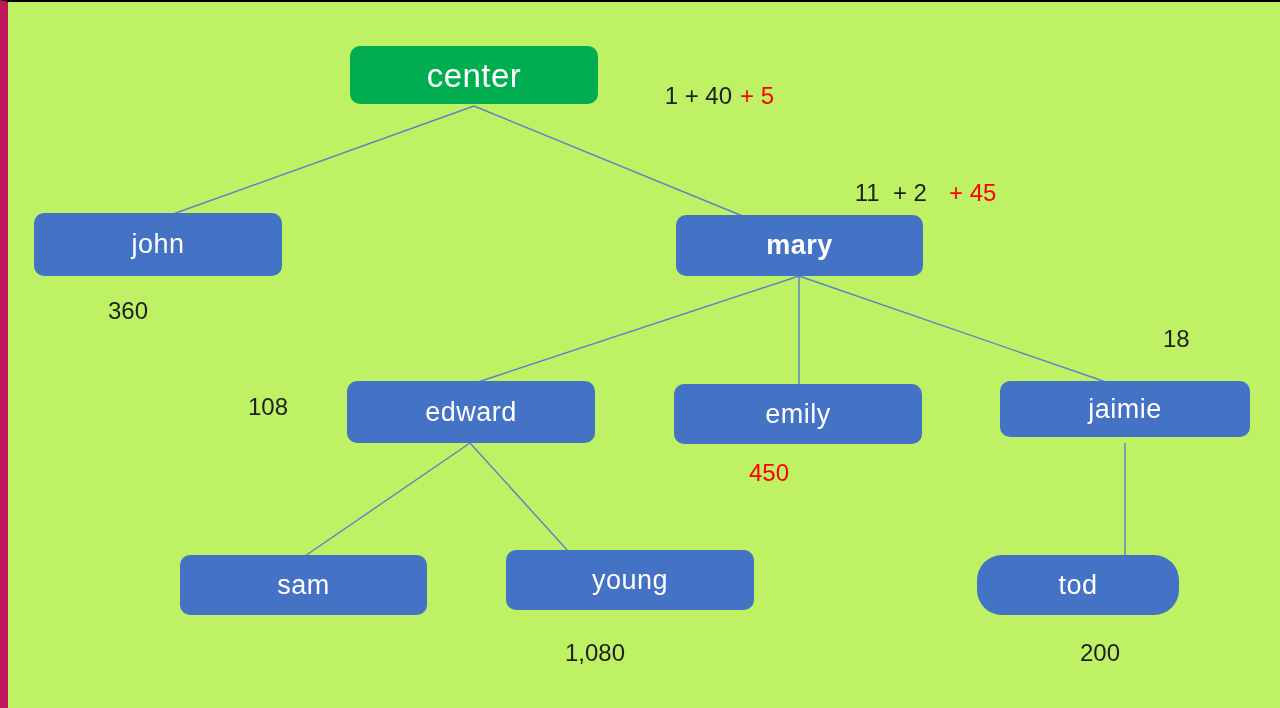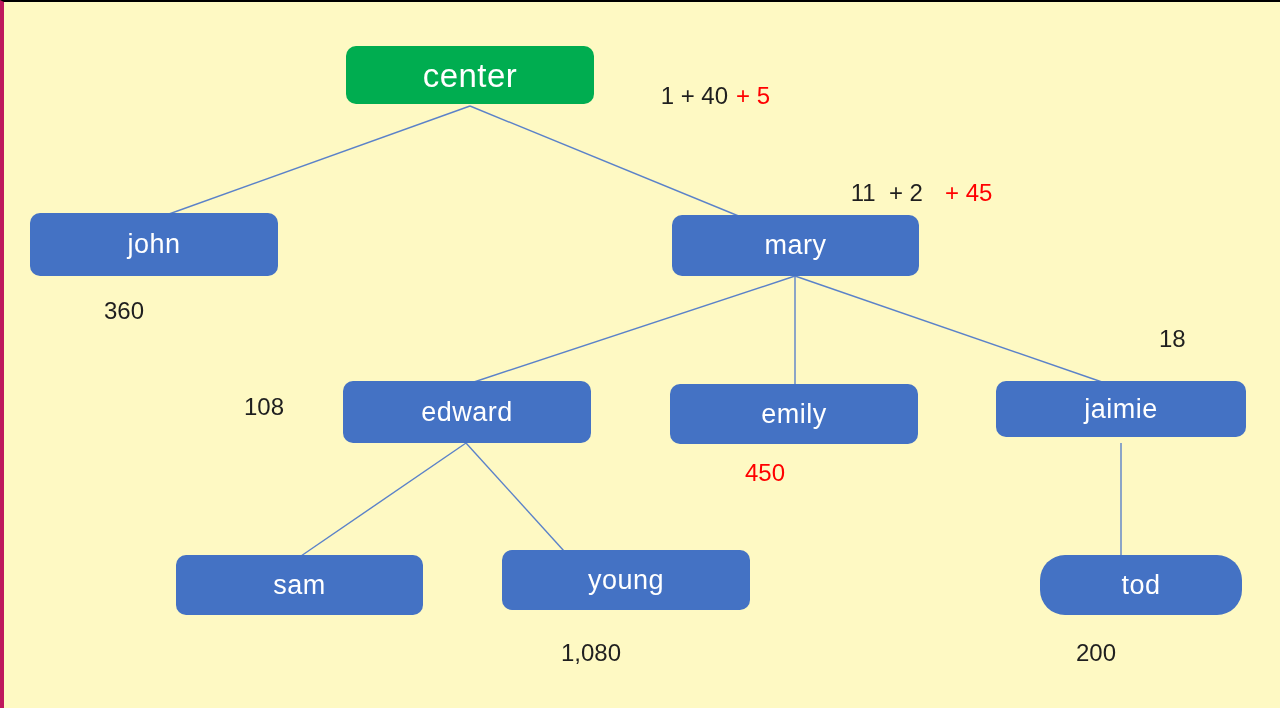--- a/index.html
+++ b/index.html
@@ -5,23 +5,23 @@
   html, body {
     margin: 0;
     padding: 0;
     background: #ffffff;
     font-family: "Liberation Sans", "DejaVu Sans", sans-serif;
   }
   #canvas {
     position: relative;
     width: 1280px;
     height: 708px;
-    background: #fef9c3;
+    background: #bef264;
     border-top: 2px solid #000000;
-    border-left: 4px solid #be185d;
+    border-left: 8px solid #be185d;
     box-sizing: border-box;
     overflow: hidden;
   }
   #edge-layer {
     position: absolute;
     left: 0; top: 0;
     width: 1280px; height: 708px;
     pointer-events: none;
   }
   .node {
@@ -47,27 +47,27 @@
     line-height: 1.1;
     white-space: pre;
   }
   .annot .red, .annot.red { color: #FF0000; }
   .annot .part { display: inline-block; }
   .centered { text-align: left; }
 
   
   #n-center { left: 342px; top: 44px;  width: 248px; height: 58px; }
   #n-john   { left: 26px;  top: 211px; width: 248px; height: 63px; }
-  #n-mary   { left: 668px; top: 213px; width: 247px; height: 61px; }
+  #n-mary   { left: 668px; top: 213px; width: 247px; height: 61px; font-weight: bold; }
   #n-edward { left: 339px; top: 379px; width: 248px; height: 62px; }
   #n-emily  { left: 666px; top: 382px; width: 248px; height: 60px; }
   #n-jaimie { left: 992px; top: 379px; width: 250px; height: 56px; }
   #n-sam    { left: 172px; top: 553px; width: 247px; height: 60px; }
   #n-young  { left: 498px; top: 548px; width: 248px; height: 60px; }
-  #n-tod    { left: 1036px; top: 553px; width: 202px; height: 60px; border-radius: 25px; }
+  #n-tod    { left: 969px; top: 553px; width: 202px; height: 60px; border-radius: 25px; }
 
   
   #a-center-expr { left: 630px; top: 55px; }
   #a-center-expr .red { margin-left: 8px; }
   #a-mary-expr   { left: 820px; top: 152px; }
   #a-mary-expr .red { margin-left: 22px; }
   #a-john-value   { left: 100px;  top: 296px; width: 100px; }
   #a-edward-value { left: 240px;  top: 392px; width: 70px; }
   #a-jaimie-value { left: 1155px; top: 324px; width: 60px; }
   #a-emily-value  { left: 741px;  top: 458px; width: 100px; }

